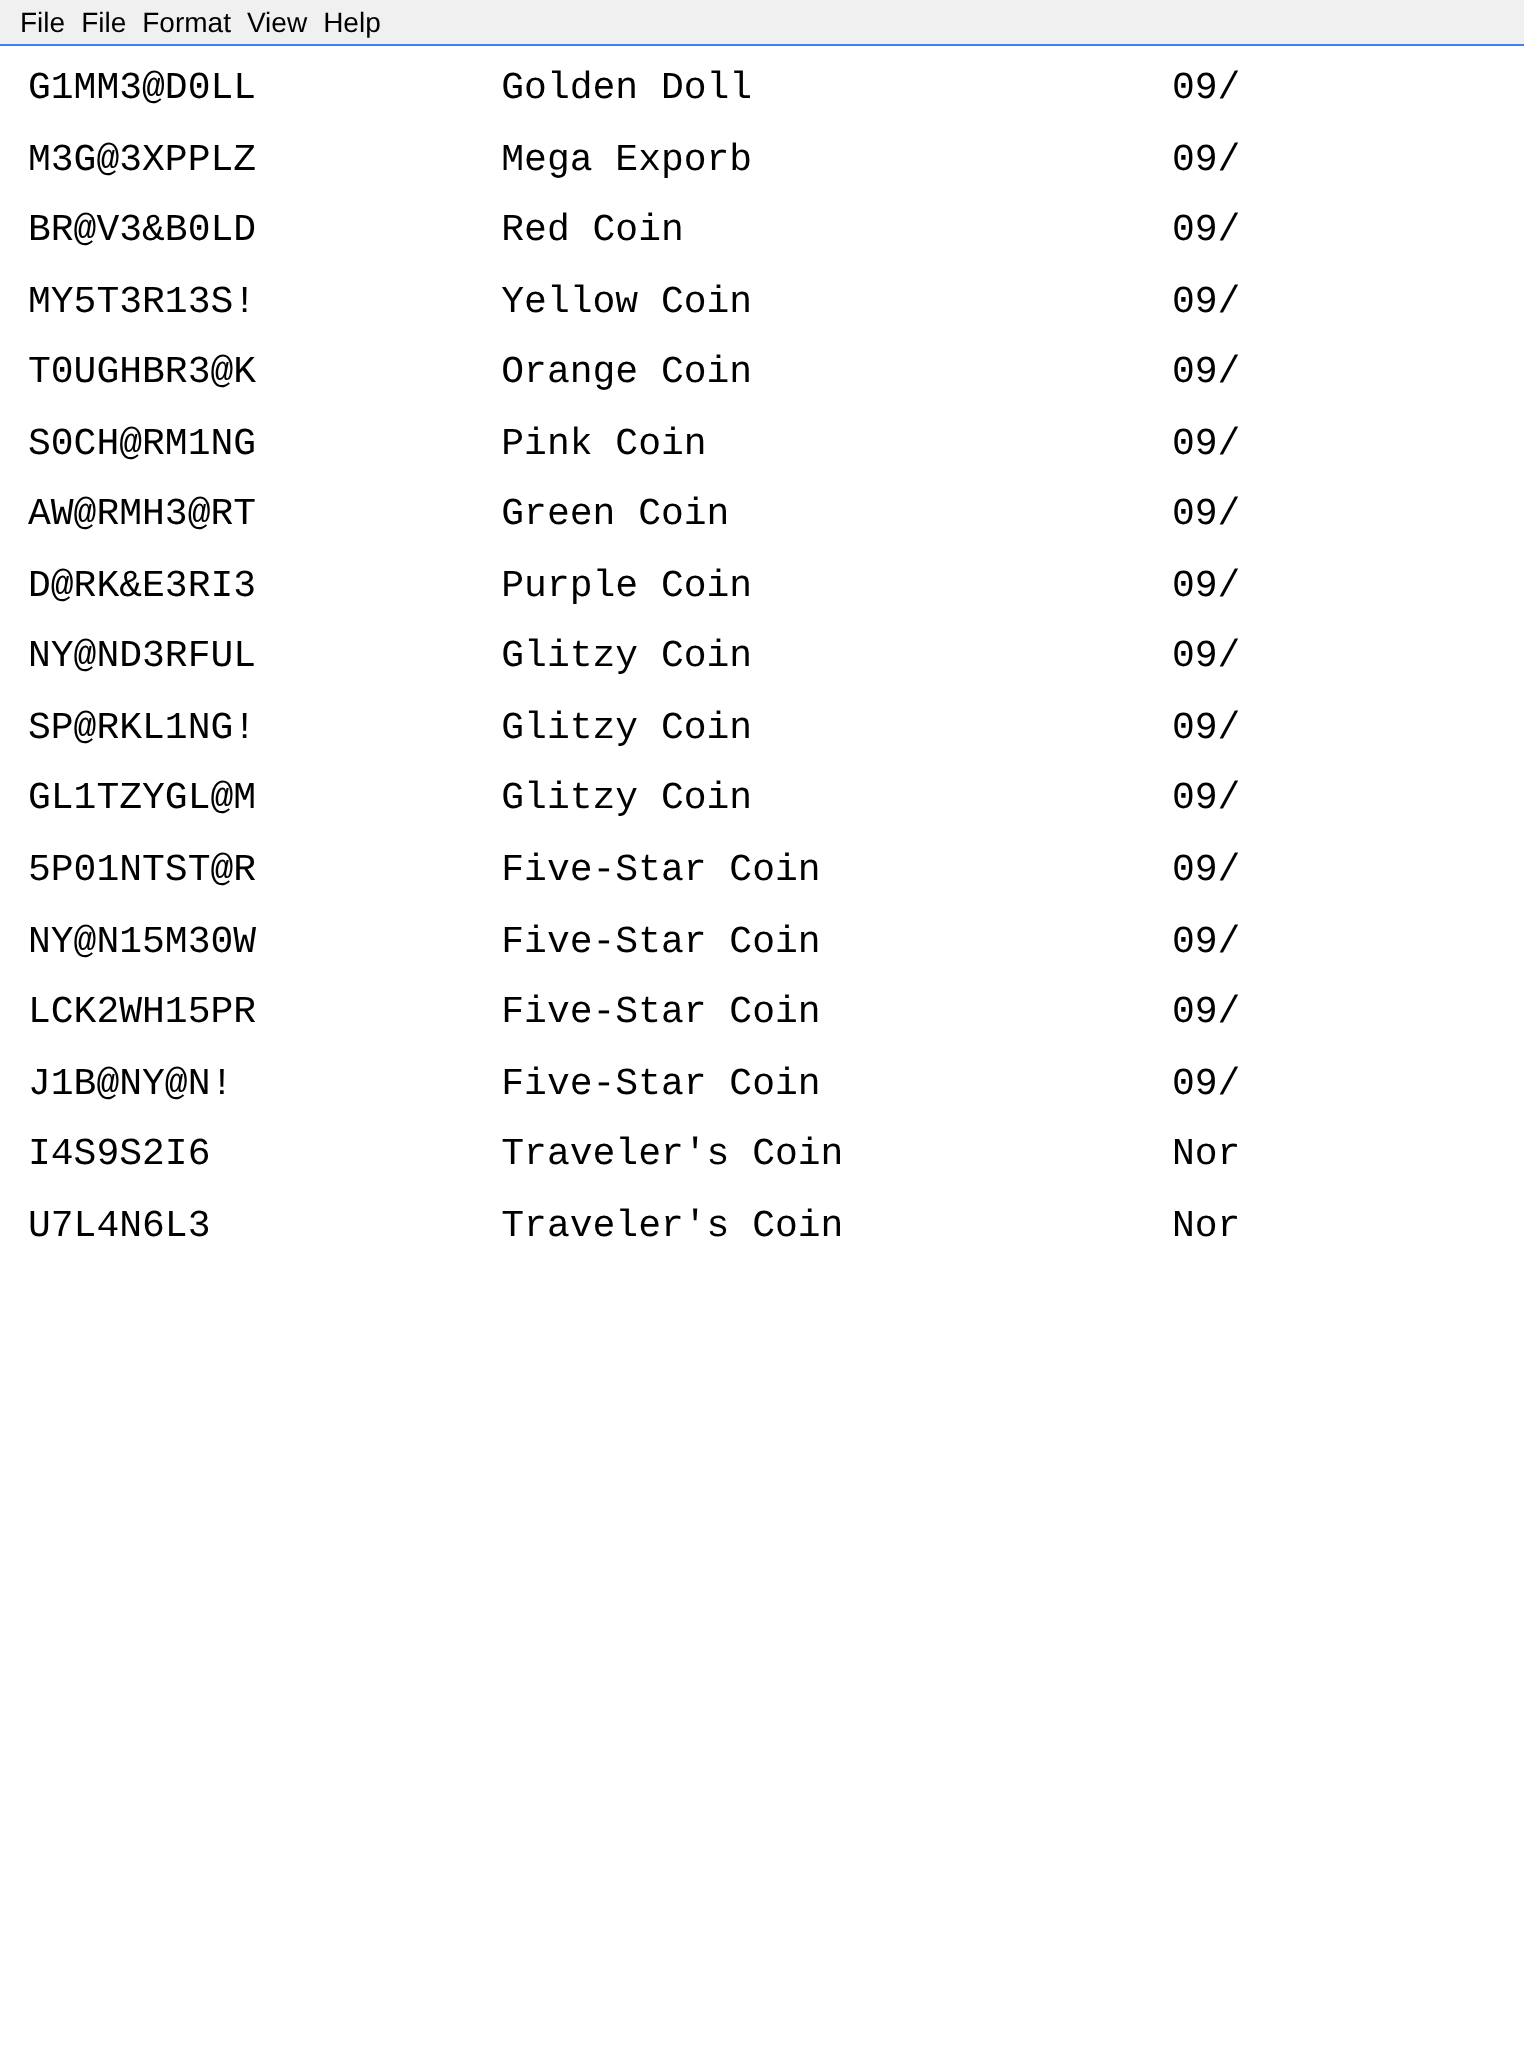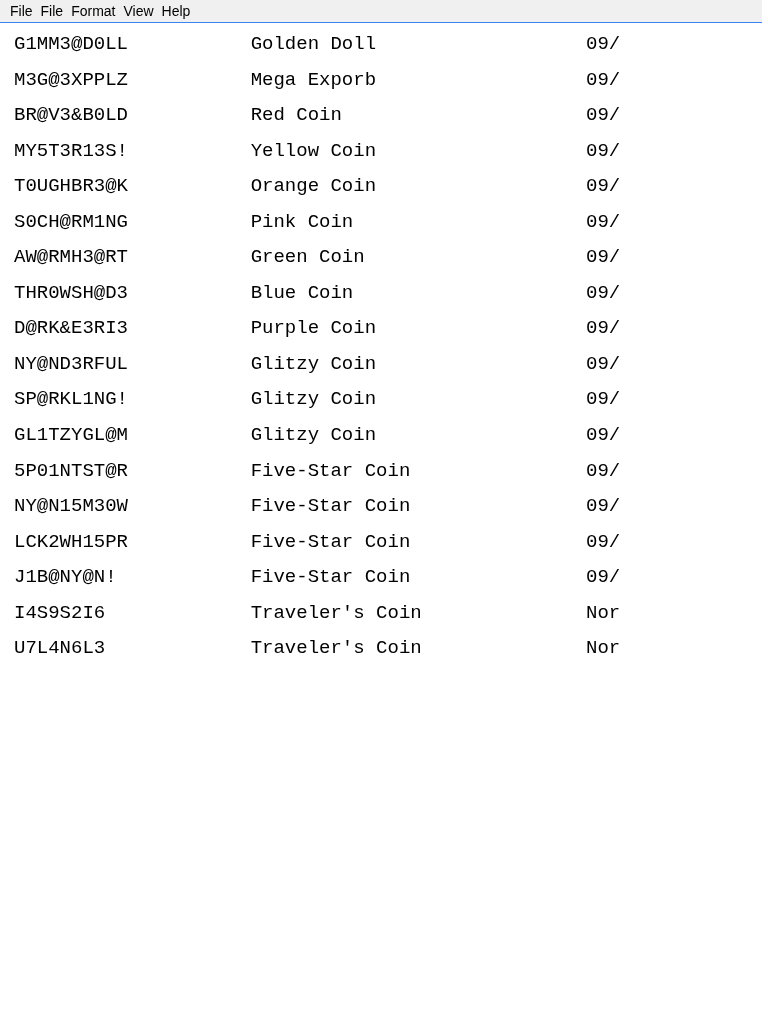--- a/index.html
+++ b/index.html
@@ -103,25 +103,20 @@
           <td class="col-code">S0CH@RM1NG</td>
           <td class="col-name">Pink Coin</td>
           <td class="col-date">09/</td>
         </tr>
         <tr>
           <td class="col-code">AW@RMH3@RT</td>
           <td class="col-name">Green Coin</td>
           <td class="col-date">09/</td>
         </tr>
         <tr>
-          <td class="col-code">THR0WSH@D3</td>
-          <td class="col-name">Blue Coin</td>
-          <td class="col-date">09/</td>
-        </tr>
-        <tr>
           <td class="col-code">D@RK&amp;E3RI3</td>
           <td class="col-name">Purple Coin</td>
           <td class="col-date">09/</td>
         </tr>
         <tr>
           <td class="col-code">NY@ND3RFUL</td>
           <td class="col-name">Glitzy Coin</td>
           <td class="col-date">09/</td>
         </tr>
         <tr>

